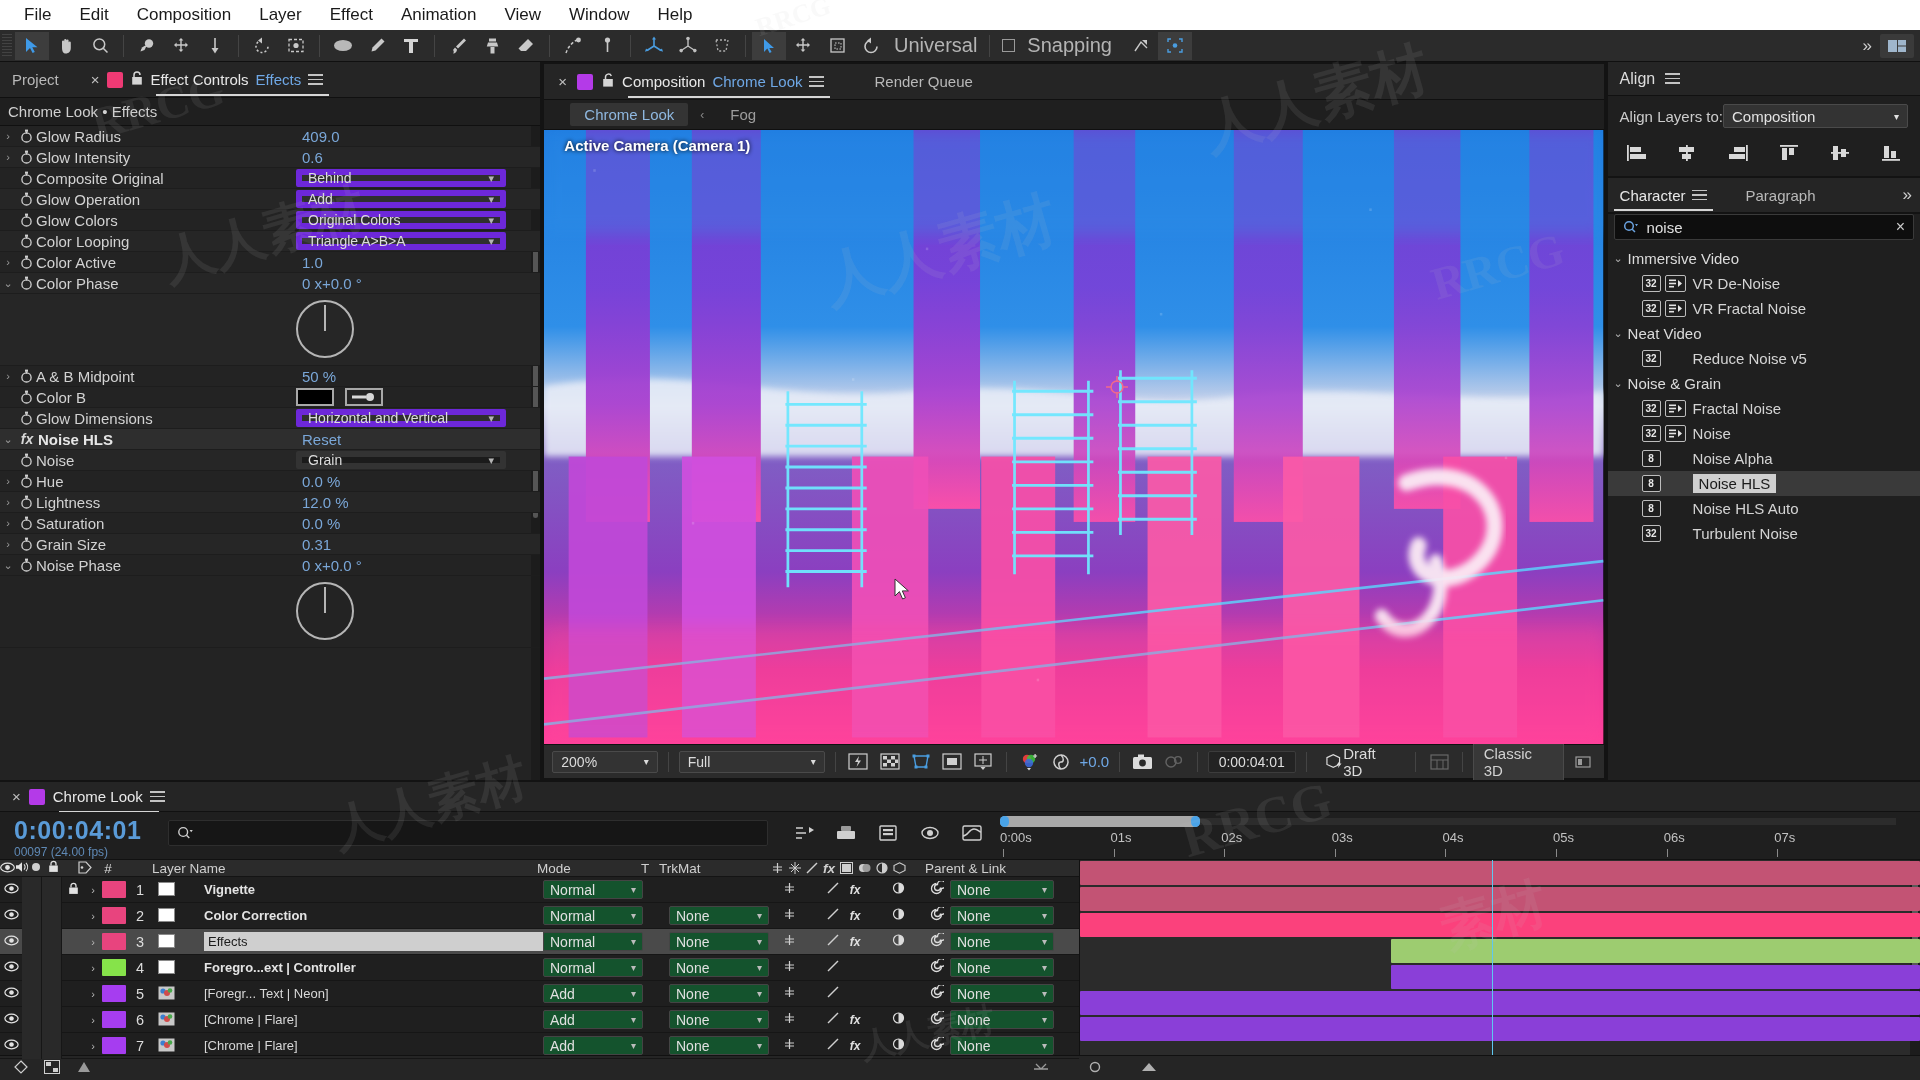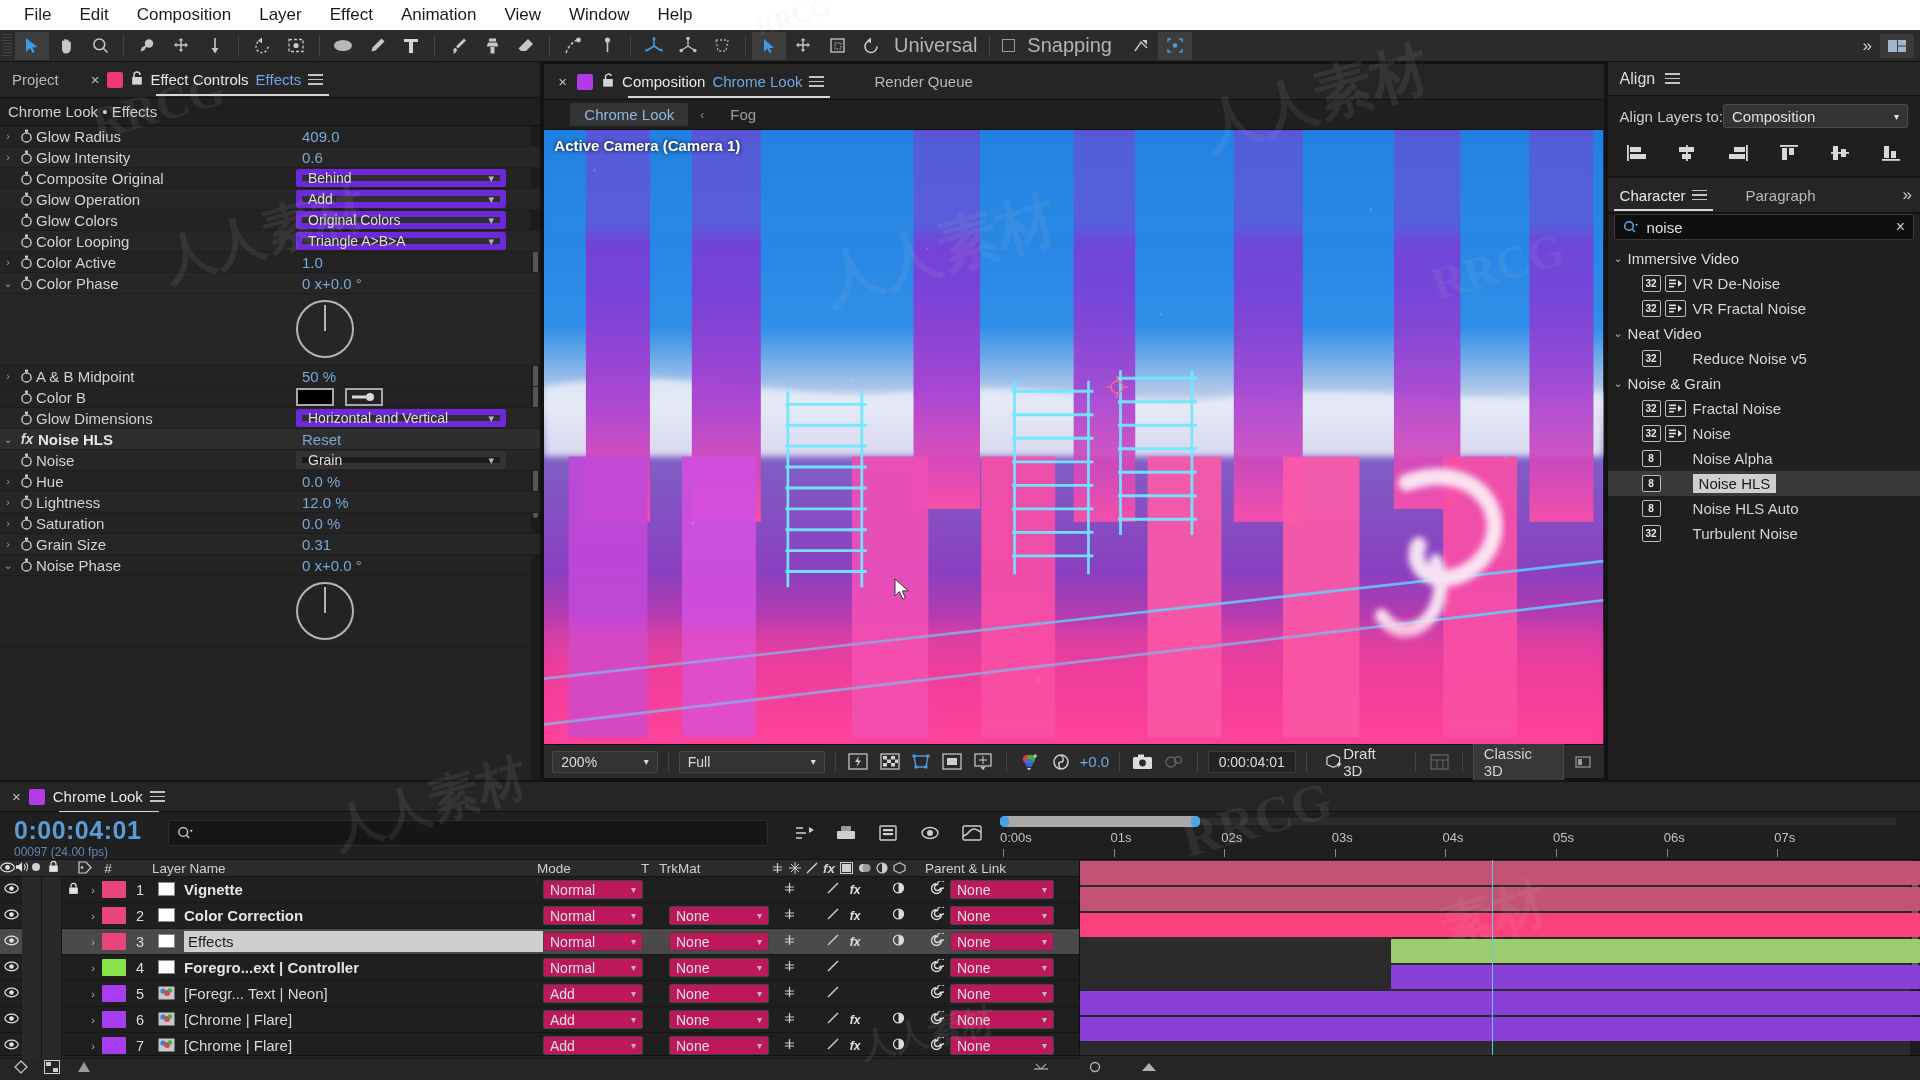--- a/index.html
+++ b/index.html
@@ -88,21 +88,21 @@
                top:16%; height:44%;}
 
   
   .comp-tabstrip { height:36px; background:#252525; display:flex; align-items:center;
                    border-bottom:1px solid #101010;}
   .comp-sub { height:30px; background:#1f1f1f; display:flex; align-items:center; padding-left:26px;
               gap:4px; border-bottom:1px solid #101010;}
   .subtab { padding:3px 14px; font-size:15px; color:#9d9d9d; border-radius:2px;}
   .subtab.active { background:#343434; color:#8fb8e0;}
   .viewer { flex:1 1 auto; position:relative; background:#000; overflow:hidden;}
-  .viewer .camlabel { position:absolute; left:10px; top:7px; color:#fff; font-size:15px;
+  .viewer .camlabel { position:absolute; left:20px; top:7px; color:#fff; font-size:15px;
      text-shadow:0 0 4px #000; font-weight:bold; z-index:6;}
   .art { position:absolute; inset:0; }
   .comp-bottom { height:34px; background:#2b2b2b; border-top:1px solid #111; display:flex;
                  align-items:center; padding:0 8px; gap:6px; font-size:15px; color:#d2d2d2;}
   .cbsel { height:22px; background:#333; border:1px solid #4a4a4a; border-radius:2px; display:flex;
            align-items:center; padding:0 8px; gap:16px; color:#dcdcdc; font-size:14px;}
   .cbicon { width:26px; height:22px; display:flex; align-items:center; justify-content:center;
             color:#cfcfcf; }
   .cbicon.on { color:#4a9de0;}
   .cbsep { width:1px; height:20px; background:#444; margin:0 4px;}
@@ -172,24 +172,24 @@
              color:#cfcfcf; border-bottom:1px solid #141414;}
   .lrow { height:26px; display:flex; align-items:center; font-size:14.5px; border-bottom:1px solid #161616;}
   .lrow.sel { background:#4a4a4a;}
   .lrow .eye { width:22px; text-align:center; color:#e2e2e2; font-size:13px;}
   .cellbox { width:20px; height:26px; border-right:1px solid #161616; background:#292929;}
   .lock { width:22px; text-align:center; color:#dcdcdc; font-size:12px;}
   .twi { width:18px; text-align:center; color:#b8b8b8; font-size:11px;}
   .lswatch { width:24px; height:17px; border-radius:1px;}
   .lnum { width:28px; text-align:center; color:#dcdcdc;}
   .lsrc { width:18px; height:15px; margin:0 8px 0 4px;}
-  .lname { flex:1; color:#e4e4e4; font-weight:bold; font-size:15px; overflow:hidden; white-space:nowrap;}
+  .lname { flex:1; color:#e4e4e4; font-weight:bold; font-size:13px; overflow:hidden; white-space:nowrap;margin-left:20px;}
   .lname.nb { font-weight:normal; color:#d8d8d8;}
   .lname.selname { background:#cfcfcf; color:#1b1b1b; font-weight:normal; padding:2px 4px;}
-  .lmode { width:100px; background:#be185d; border:1px solid #444; border-radius:2px; height:19px;
+  .lmode { width:100px; background:#14532d; border:1px solid #444; border-radius:2px; height:19px;
            display:flex; align-items:center; padding:0 6px; color:#e0e0e0; font-size:14px;}
   .lmode .cd { margin-left:auto; font-size:10px; color:#bbb;}
   .tcol { width:18px;}
   .ltrk { width:108px; }
   .ltrk .lmode { width:100px;}
   .sw { width:20px; text-align:center; color:#cfcfcf; font-size:12px;}
   .lparent { width:150px; display:flex; align-items:center; gap:6px;}
 
   .tracks { flex:1 1 auto; position:relative; background:#2b2b2b; overflow:hidden;}
   .bar { position:absolute; height:24px; border-radius:1px;}

